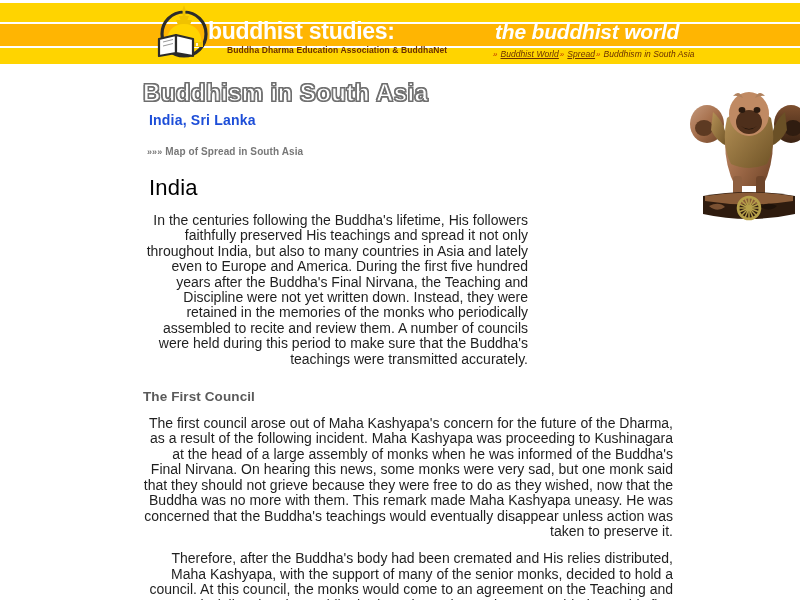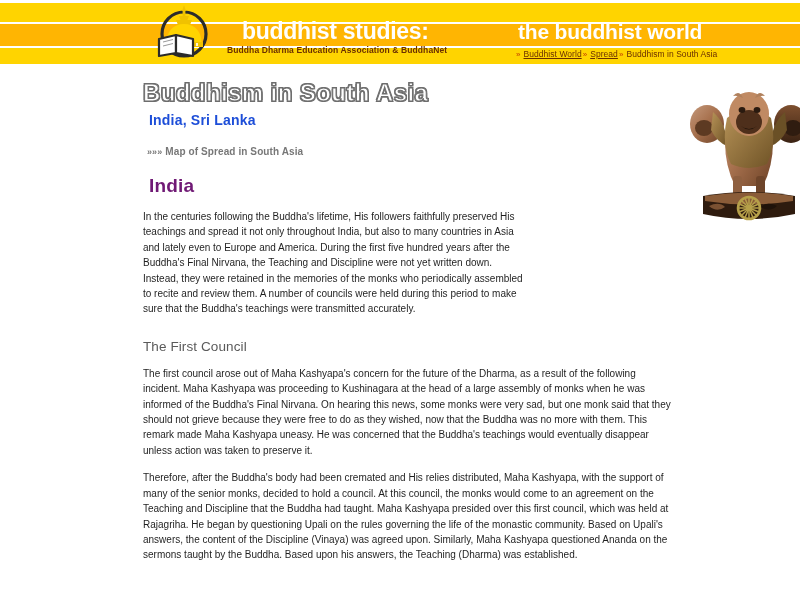--- a/index.html
+++ b/index.html
@@ -50,40 +50,40 @@
   .brand-title {
     position: absolute;
     left: 63px;
     top: 19px;
     font-size: 23px;
     font-weight: bold;
     color: #ffffff;
     letter-spacing: -0.3px;
     line-height: 24px;
     white-space: nowrap;
-    padding-left: 34px;
   }
   .brand-tagline {
     position: absolute;
     left: 64px;
     top: 45px;
     font-size: 8.5px;
     font-weight: bold;
     color: #6b3000;
     letter-spacing: 0.1px;
     white-space: nowrap;
     padding-left: 18px;
   }
 
   .brand-right {
     position: absolute;
-    left: 460px;
+    left: 437px;
     top: 0;
     width: 340px;
     height: 66px;
+    font-style: italic;
   }
   .section-title {
     position: absolute;
     left: 58px;
     top: 20px;
     font-size: 21px;
     font-weight: bold;
     color: #ffffff;
     letter-spacing: -0.2px;
     white-space: nowrap;
@@ -147,38 +147,38 @@
     letter-spacing: 0.1px;
   }
   .maplink .guillemets {
     color: #777777;
     margin-right: 3px;
     font-size: 9px;
   }
 
   h2.region {
     margin: 18px 0 0 6px;
-    font-size: 19px;
-    font-weight: bold;
-    color: #701a75;
+    font-size: 22px;
+    font-weight: normal;
+    color: #000000;
     letter-spacing: 0.2px;
   }
   h3.council {
     margin: 22px 0 0 0;
     font-size: 13.5px;
-    font-weight: normal;
+    font-weight: bold;
     color: #5a5a5a;
     letter-spacing: 0.1px;
   }
   p.body {
     margin: 12px 0 0 0;
-    font-size: 10px;
+    font-size: 14px;
     line-height: 15.4px;
     color: #1f1f1f;
-    text-align: left;
+    text-align: right;
   }
   p.narrow { width: 385px; }
 
   
   .capital-figure {
     position: absolute;
     right: -142px;
     top: 4px;
     width: 132px;
     height: 140px;

